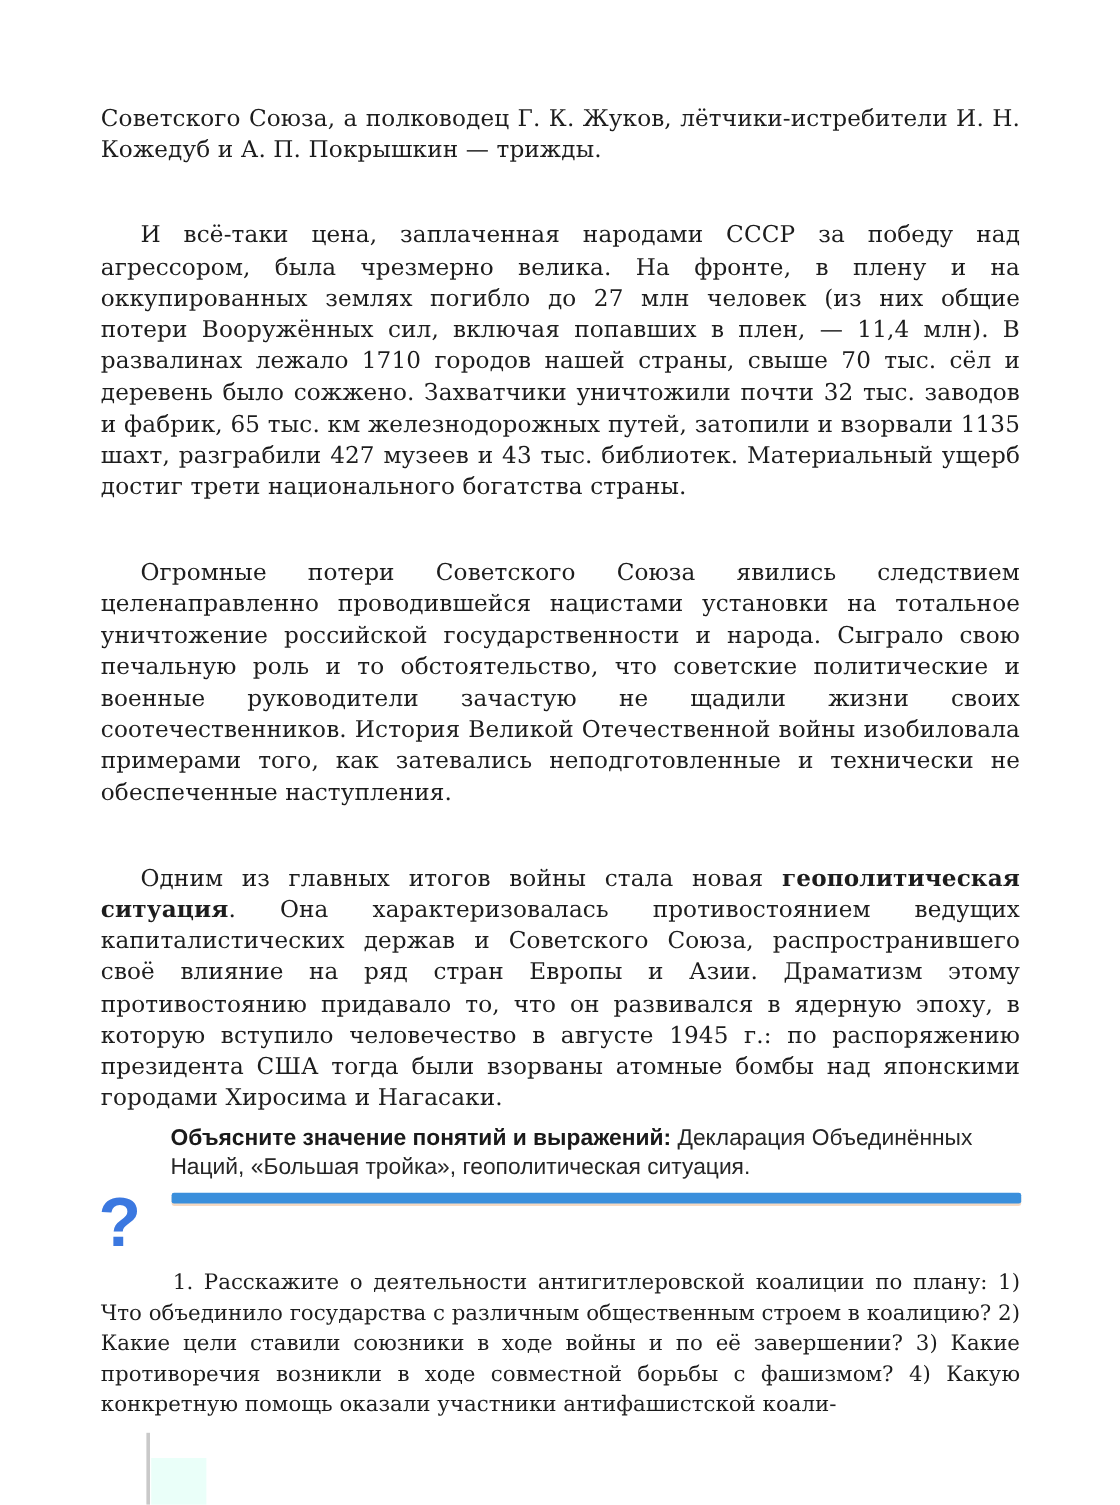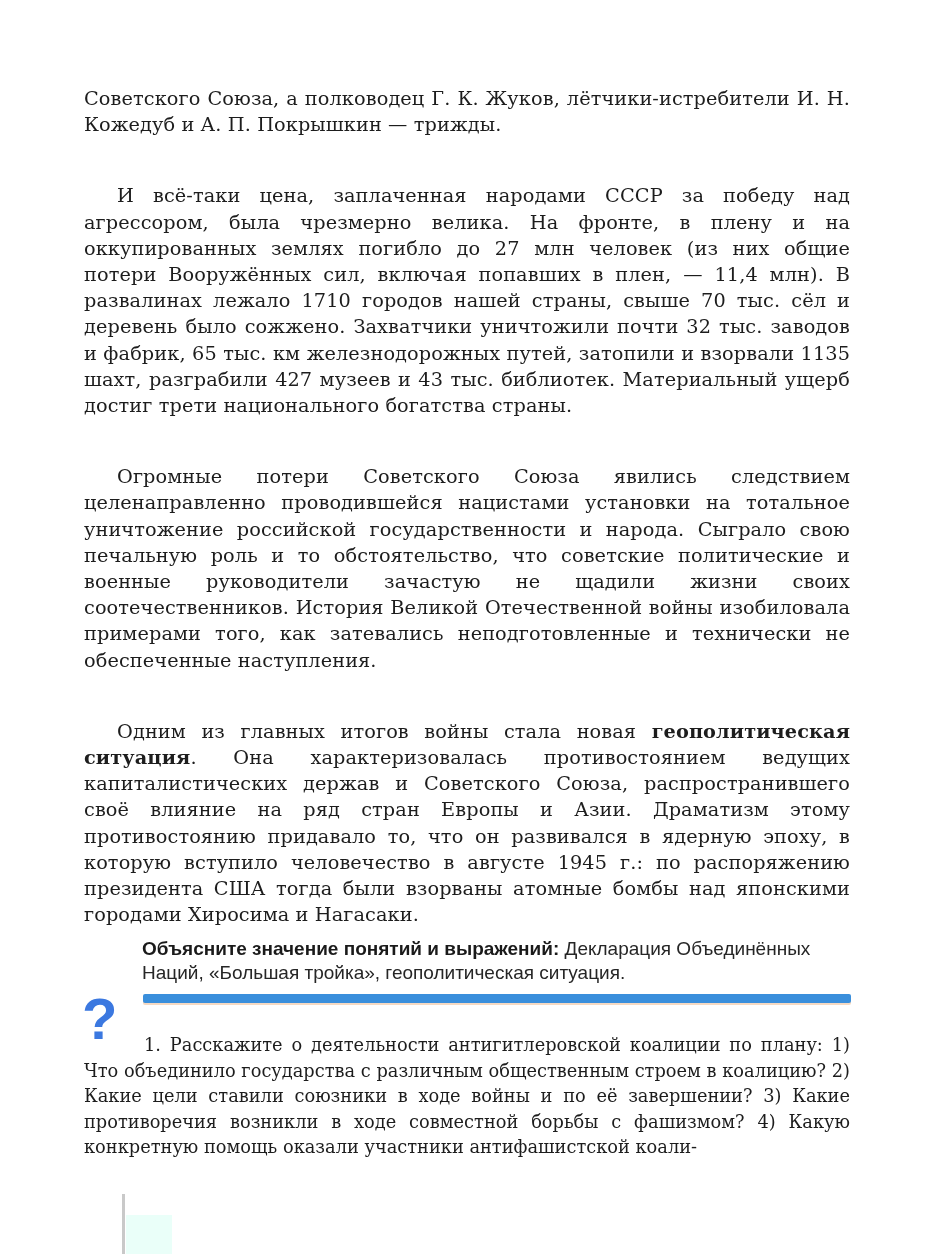--- a/index.html
+++ b/index.html
@@ -32,21 +32,21 @@
       font-family: "Liberation Sans", "DejaVu Sans", sans-serif;
       font-weight: bold; font-size: 58px; line-height: 50px; color: #3b78e0;
     }
 
     .questions {
       position: absolute; left: 84px; top: 1032px; width: 766px;
       font-family: "DejaVu Serif", "Liberation Serif", serif;
       font-size: 17.8px; line-height: 25.5px;
     }
     .questions p { margin: 0; text-align: justify; text-align-last: left; }
-    .questions p.indent { text-indent: 60px; }
+    .questions p.indent { text-indent: 60px; margin-top: 24px; }
 
     .page-rule {
       position: absolute; left: 122px; top: 1194px; width: 3px; height: 60px;
       background: #c9c9c9;
     }
     .page-tab {
       position: absolute; left: 126px; top: 1215px; width: 46px; height: 39px;
       background: #eafff9;
     }
     .page-number {

